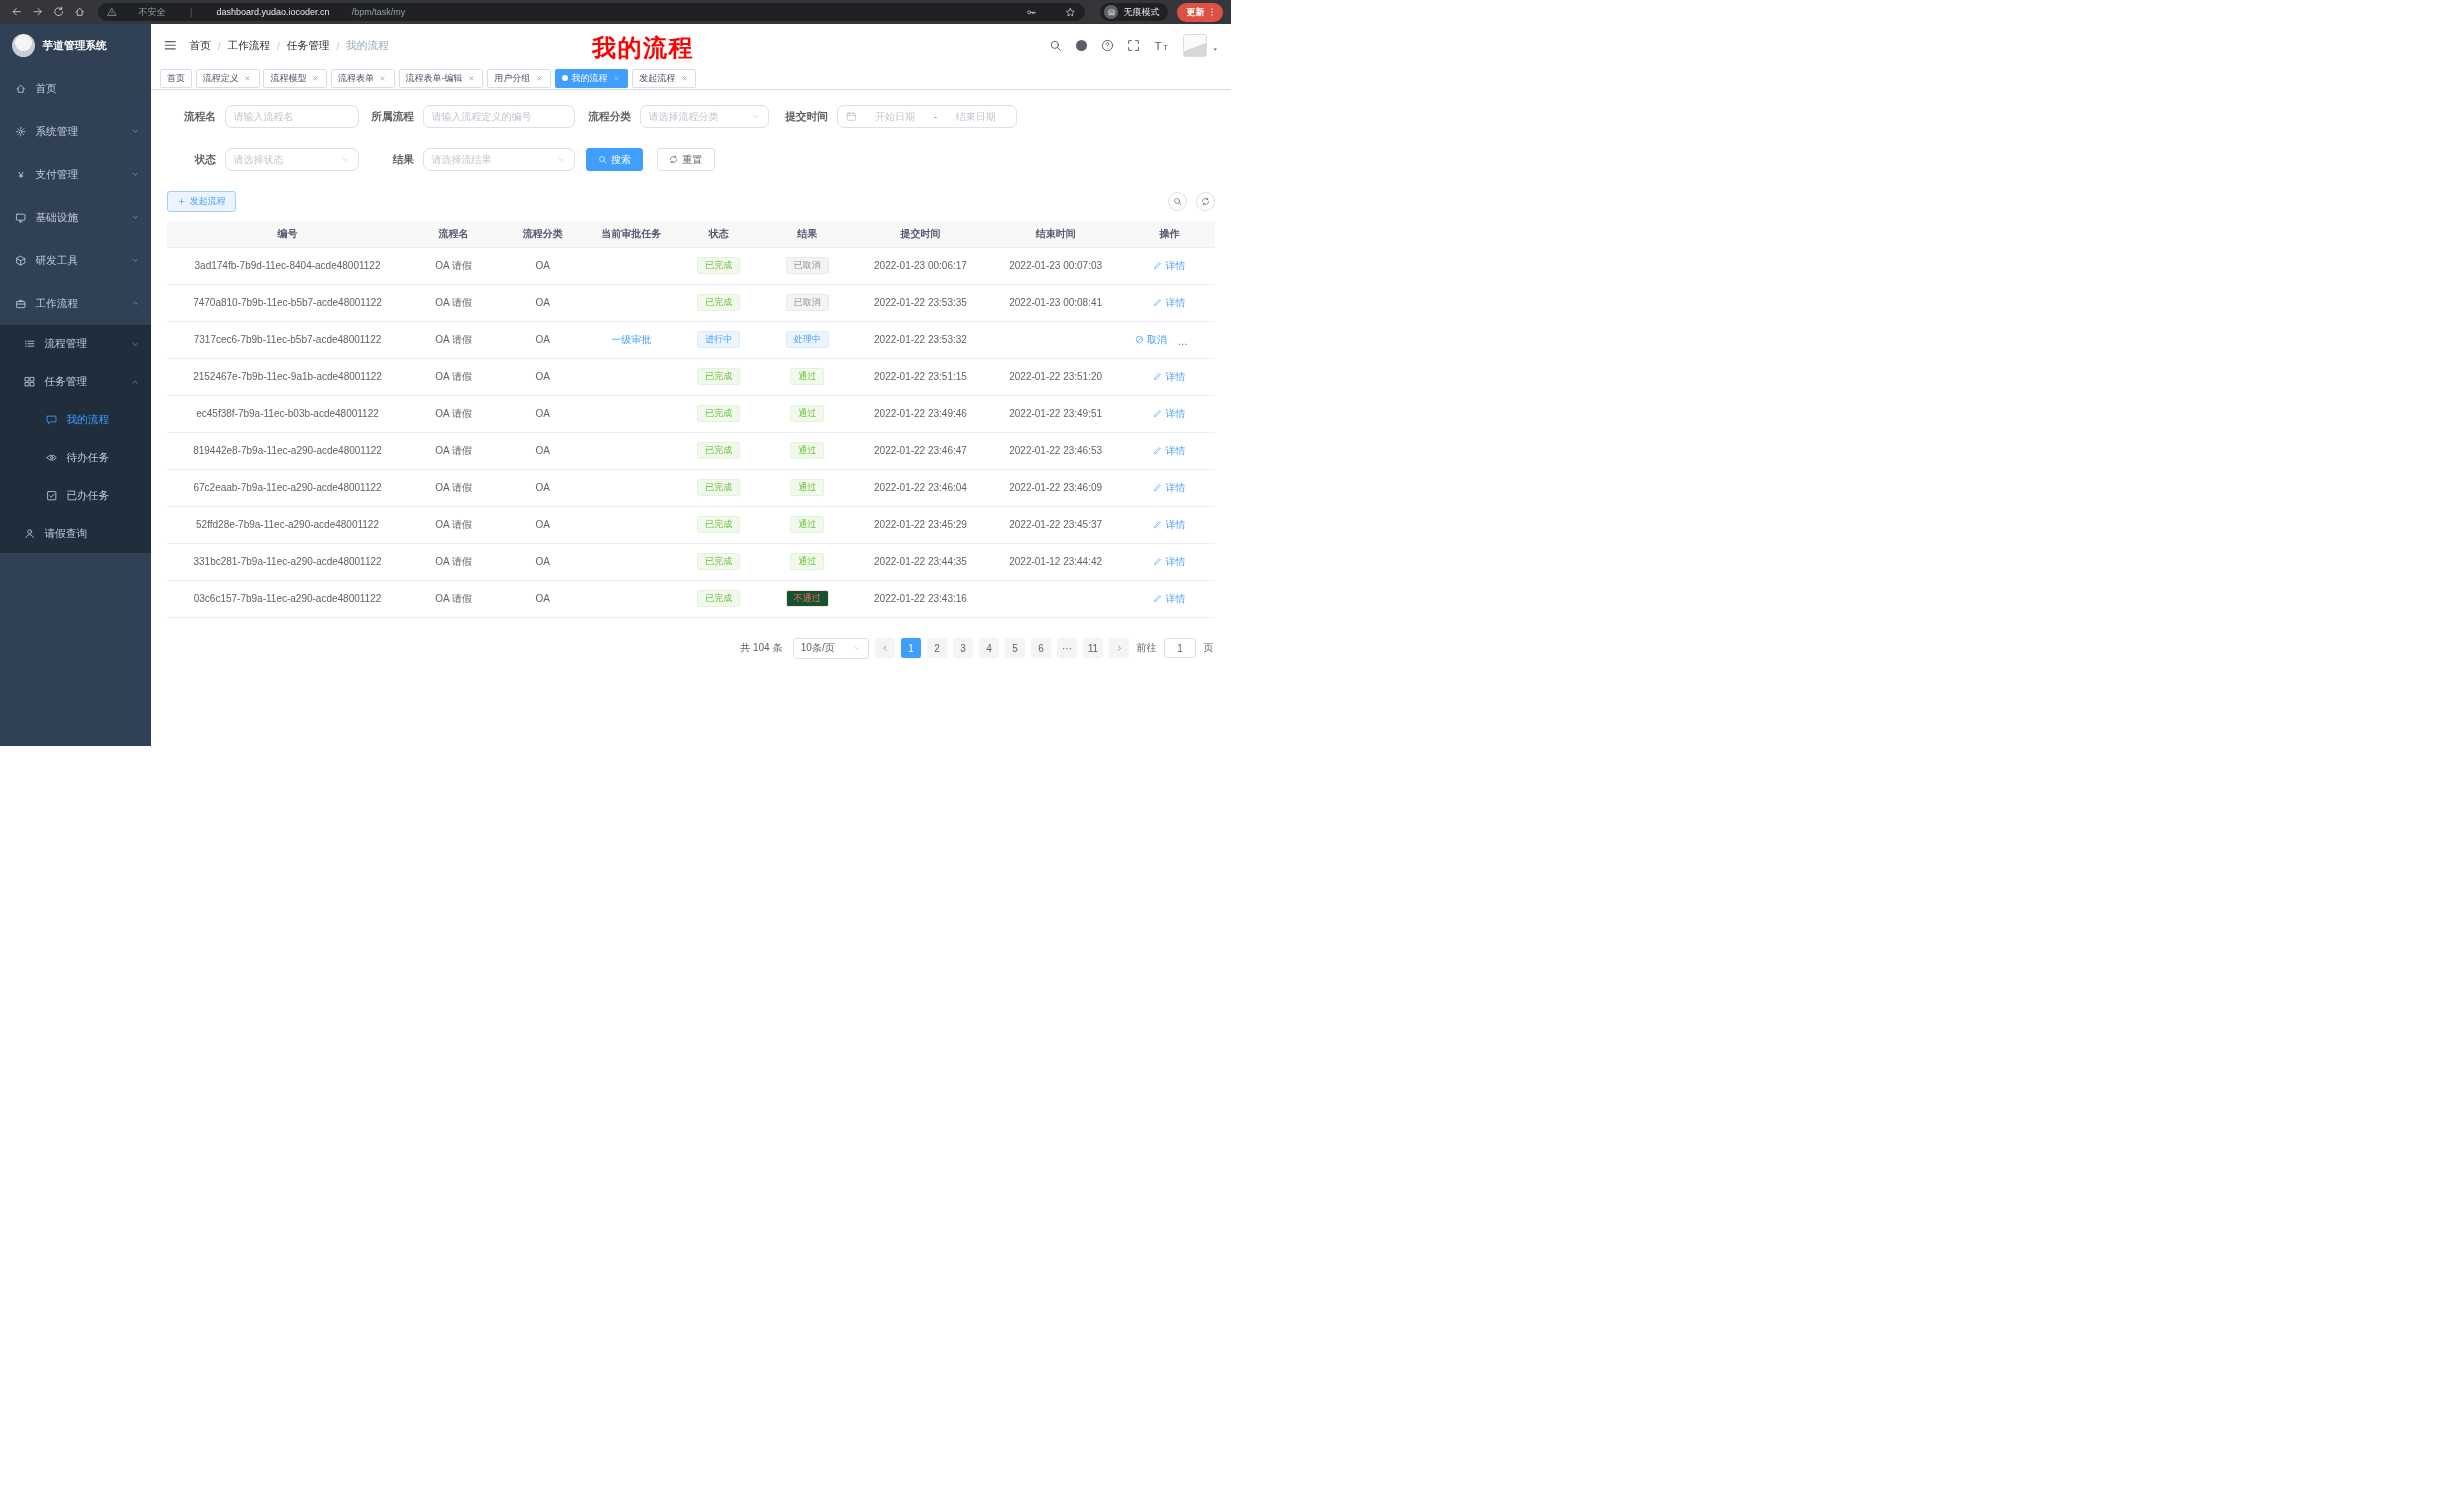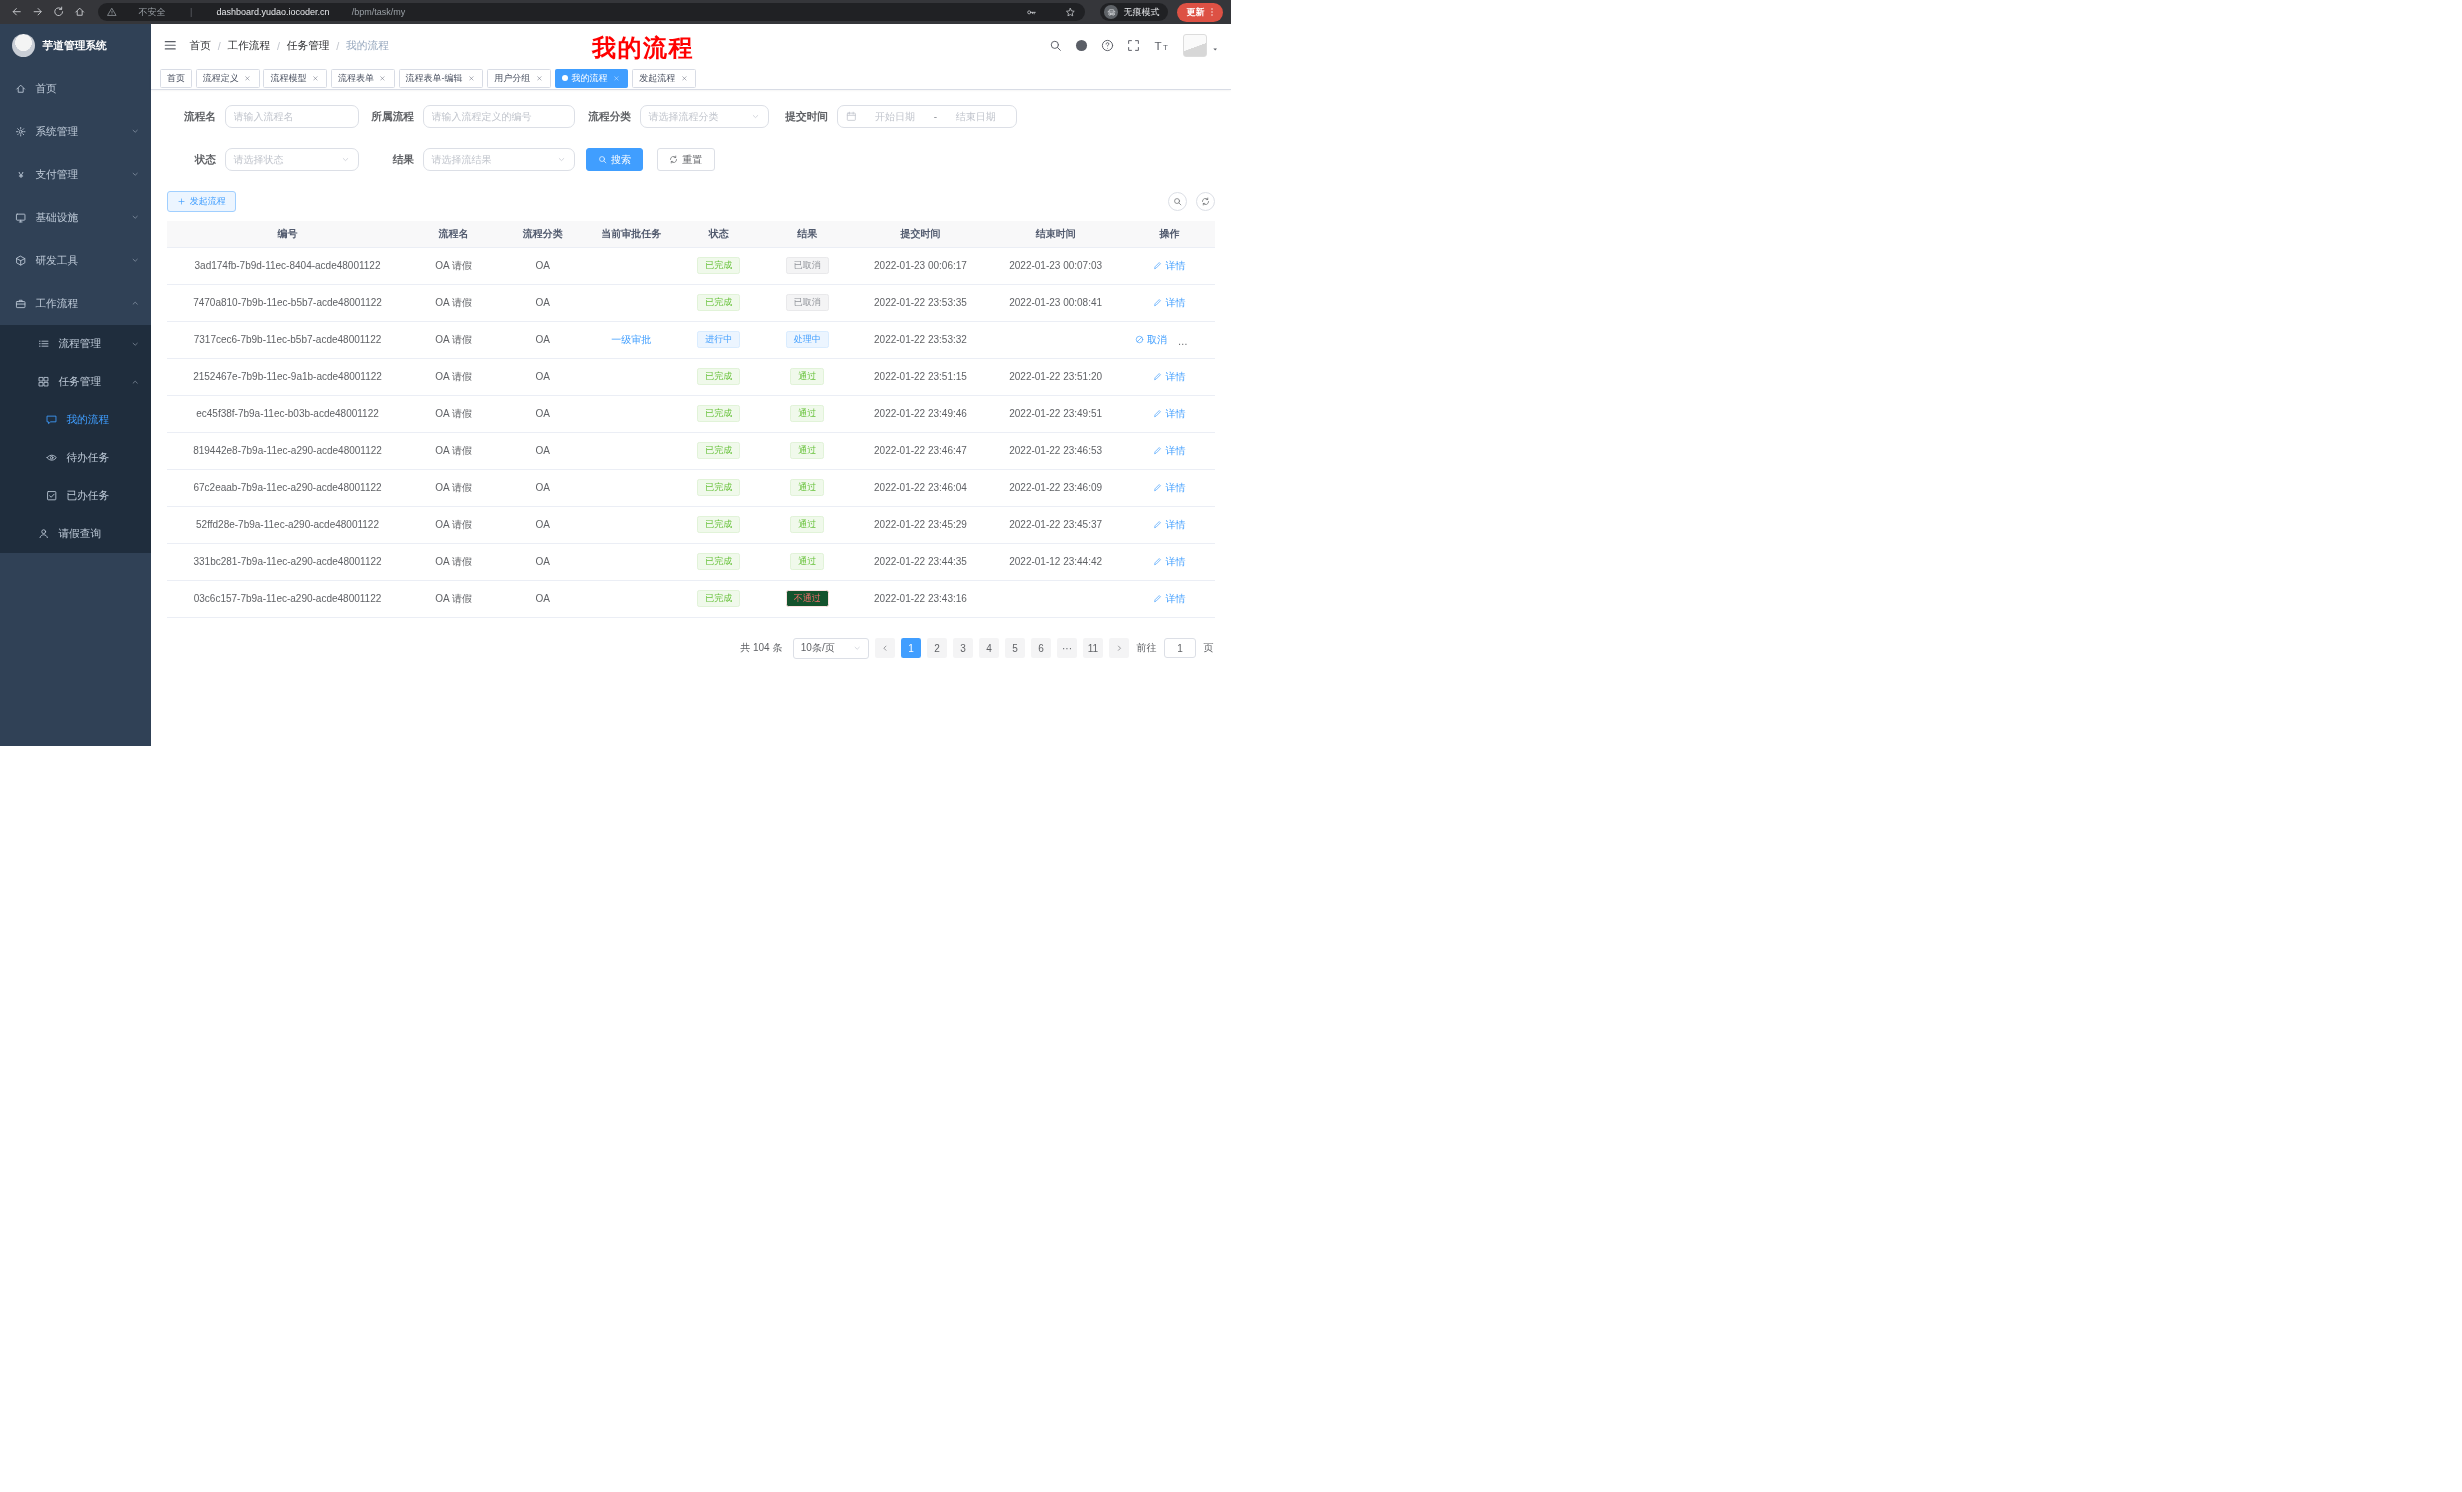--- a/index.html
+++ b/index.html
@@ -26,21 +26,21 @@
   .update-pill{display:flex;align-items:center;gap:3px;background:#dd5144;color:#fff;font-size:9px;font-weight:700;border-radius:10px;padding:3px 6px 3px 9px;cursor:pointer}
   .update-pill .ic{font-size:10px}
 
   
   .app{display:flex;height:722px}
   .sidebar{width:151px;background:#304156;flex-shrink:0;overflow:hidden}
   .logo{height:43px;display:flex;align-items:center;padding-left:12px;gap:7.6px}
   .logo-img{width:23px;height:23px;border-radius:50%;background:radial-gradient(circle at 50% 38%,#f4f4f4 0 45%,#c9ced6 46% 100%);flex-shrink:0}
   .logo-title{color:#fff;font-size:10.7px;font-weight:700}
   .menu-item{height:43px;display:flex;align-items:center;color:#bfcbd9;font-size:10.7px;cursor:pointer;padding-left:15px}
-  .menu-item.l2{background:#1f2d3d;height:38px;padding-left:38px}
+  .menu-item.l2{background:#1f2d3d;height:38px;padding-left:24px}
   .menu-item.l3{background:#1f2d3d;height:38px;padding-left:46px}
   .menu-item.active{color:#409eff}
   .mi{font-size:11.4px;margin-right:8.4px;width:12px}
   .mlabel{flex:0 1 auto;white-space:nowrap}
   .marrow{margin-left:auto;margin-right:12px;font-size:8.4px;opacity:.75}
 
   .main{flex:1;display:flex;flex-direction:column;position:relative;min-width:0;background:#fff}
 
   
   .navbar{height:43px;display:flex;align-items:center;padding:0 12px;position:relative}

